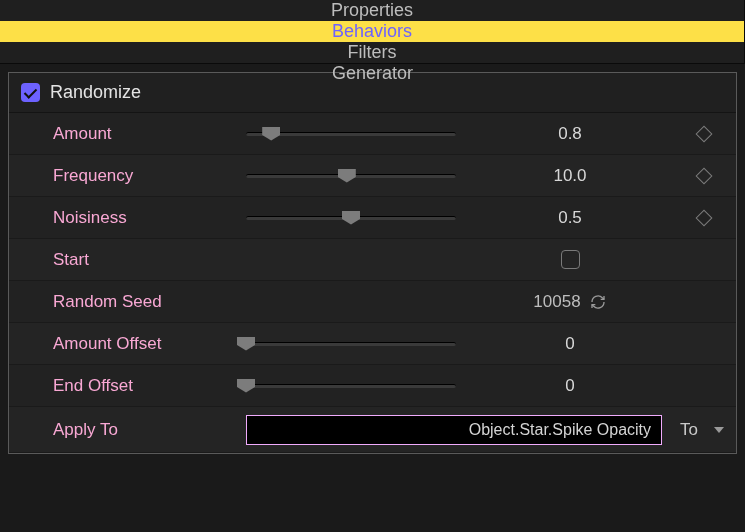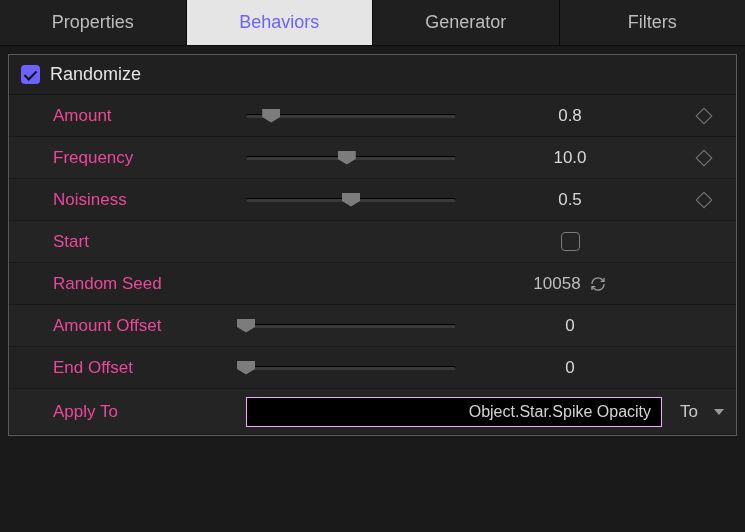--- a/index.html
+++ b/index.html
@@ -6,34 +6,35 @@
   body {
     width: 745px; height: 532px;
     background: #1a1a1a;
     font-family: -apple-system, "Helvetica Neue", Arial, sans-serif;
     font-size: 17px;
     color: #bdbdbd;
     overflow: hidden;
   }
   .tabs {
     display: flex;
-    height: 46px;
+    height: 64px;
     background: #1f1f1f;
     border-bottom: 1px solid #0a0a0a;
+    flex-direction: column;
   }
   .tab {
     flex: 1;
     display: flex; align-items: center; justify-content: center;
     color: #bdbdbd;
     font-size: 18px;
     border-right: 1px solid #0a0a0a;
     cursor: pointer;
   }
   .tab:last-child { border-right: none; }
-  .tab.active { color: #6d62ff; background: #e5e5e5; }
+  .tab.active { color: #6d62ff; background: #fde047; }
   .panel {
     margin: 8px;
     border: 1px solid #5a5a5a;
     background: #232323;
   }
   .section-head {
     display: flex; align-items: center;
     height: 40px;
     padding: 0 12px;
     background: #202020;
@@ -58,21 +59,21 @@
     display: flex; align-items: center;
     height: 42px;
     padding: 0 12px 0 44px;
     border-bottom: 1px solid #1a1a1a;
     background: #242424;
     gap: 8px;
   }
   .row:nth-child(even){ background:#222222; }
   .label {
     width: 185px; flex-shrink: 0;
-    color: #ec4899; font-size: 17px;
+    color: #f9a8d4; font-size: 17px;
   }
   .slider-wrap { width: 210px; display:flex; align-items:center; }
   .slider-track {
     position: relative; width: 100%; height: 4px; border-radius: 2px;
     background: #3a3a3a;
     box-shadow: inset 0 1px 0 #000;
   }
   .slider-thumb {
     position: absolute; top: 50%; transform: translate(-50%,-50%);
     width: 0; height: 0;
@@ -128,24 +129,24 @@
 <body>
 
 <div class="tabs">
   <div class="tab">
       <span>Properties</span>
     </div>
   <div class="tab active">
       <span>Behaviors</span>
     </div>
   <div class="tab">
+      <span>Filters</span>
+    </div>
+  <div class="tab">
       <span>Generator</span>
-    </div>
-  <div class="tab">
-      <span>Filters</span>
     </div>
 </div>
 
 <div class="panel">
 
   <div class="section-head">
     <span class="cbx checked"></span>
     <span class="section-title">Randomize</span>
   </div>
 

